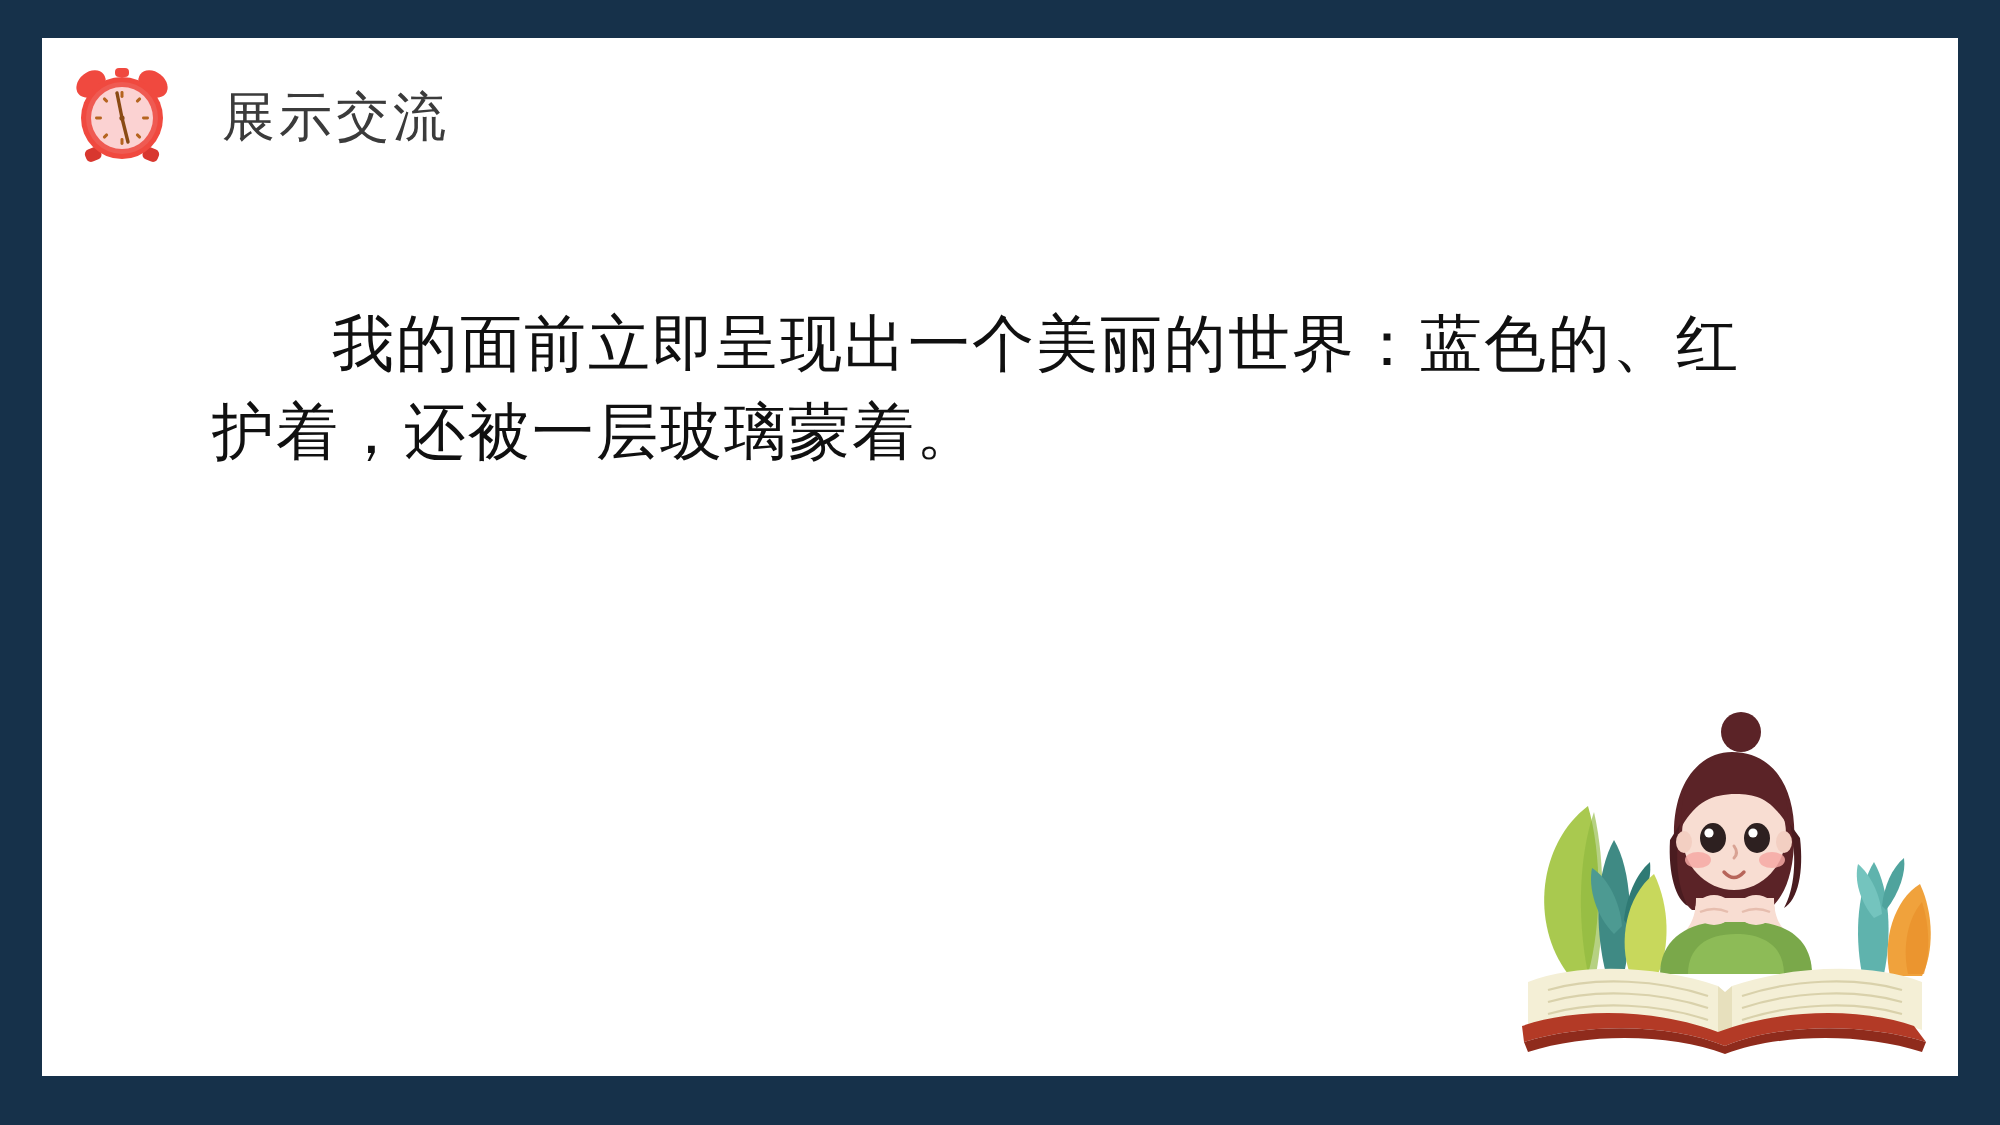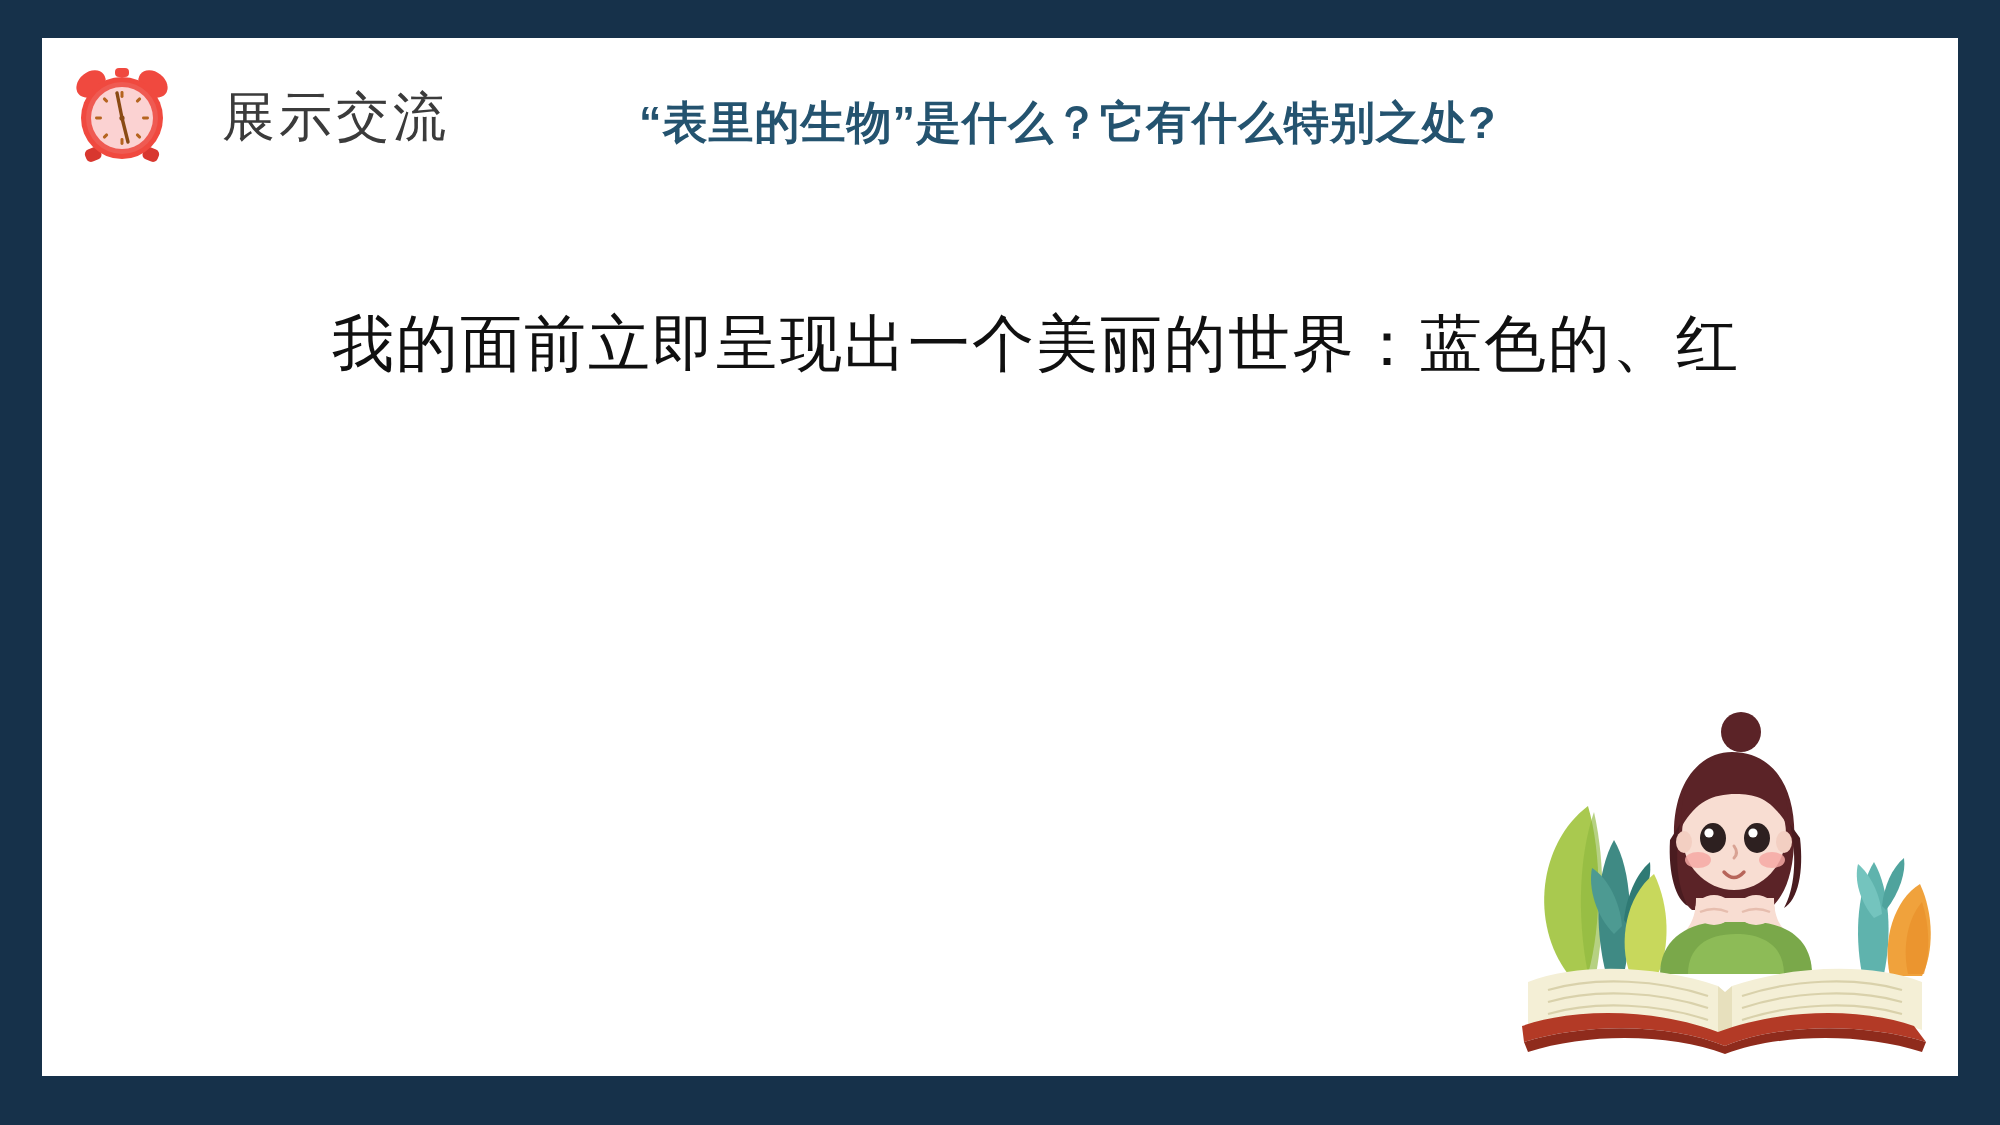--- a/index.html
+++ b/index.html
@@ -101,25 +101,25 @@
           </g>
 
           <path d="M55 58 L50 33" stroke="#8a4a14" stroke-width="3.4" stroke-linecap="round" fill="none"></path>
           <path d="M55 58 L61 82" stroke="#8a4a14" stroke-width="3.4" stroke-linecap="round" fill="none"></path>
           <circle cx="55" cy="58" r="2.6" fill="#8a4a14"></circle>
         </svg>
       </div>
 
       <div class="title-main">展示交流</div>
 
-      <div class="title-question">“表里的生物”是什么？它有什么特别之处?</div>
     </div>
 
     <div class="body-text">
       <div class="body-line indent">我的面前立即呈现出一个美丽的世界：蓝色的、红</div>
+      <div class="body-line">护着，还被一层玻璃蒙着。</div>
     </div>
 
     <div class="illus">
       <svg viewBox="0 0 430 380" width="430" height="380">
 
         <g>
 
           <path d="M58 300 C20 250 28 170 78 132 C92 180 92 250 78 300 Z" fill="#a9c94f"></path>
           <path d="M78 300 C66 240 70 178 84 138 C96 190 94 258 86 300 Z" fill="#8fb93f" opacity="0.65"></path>
 

